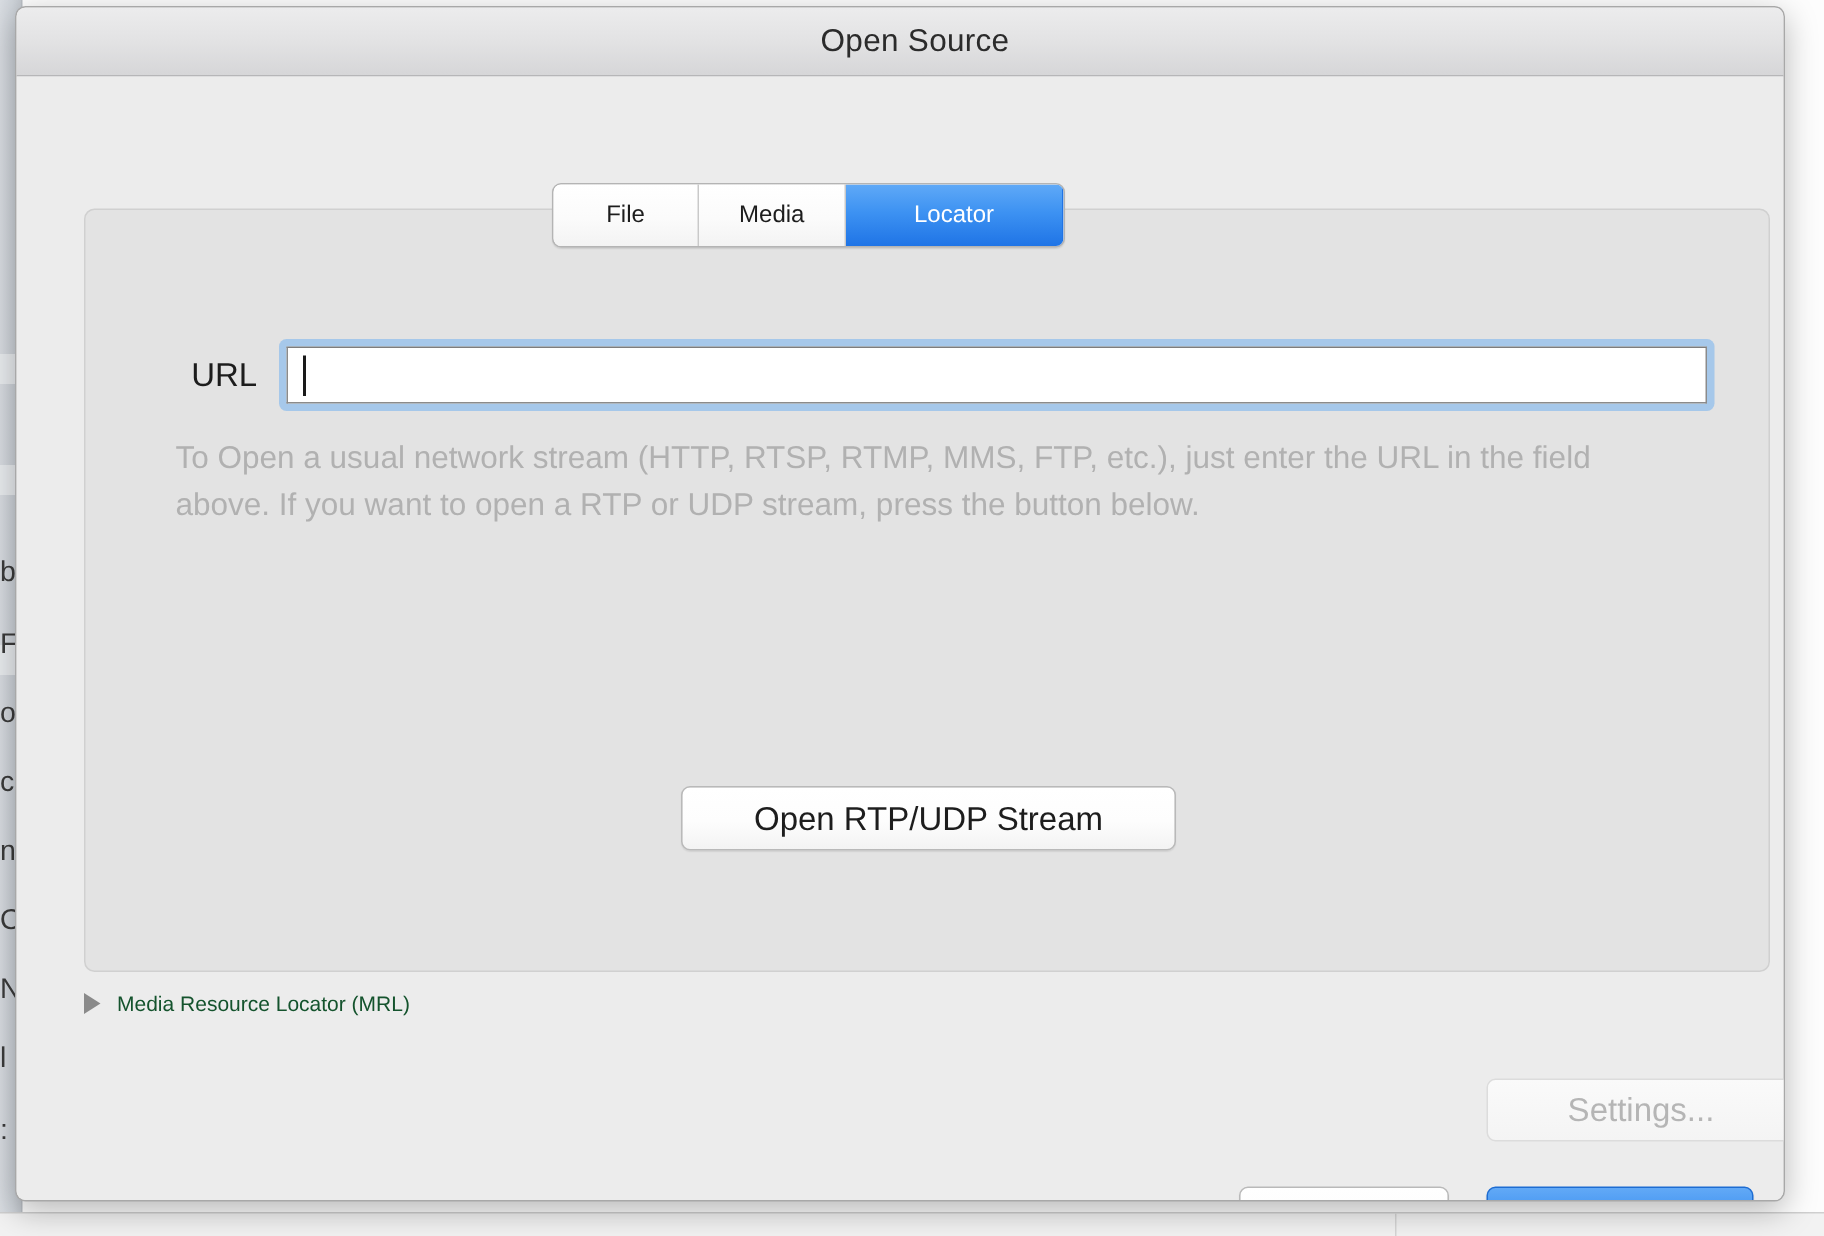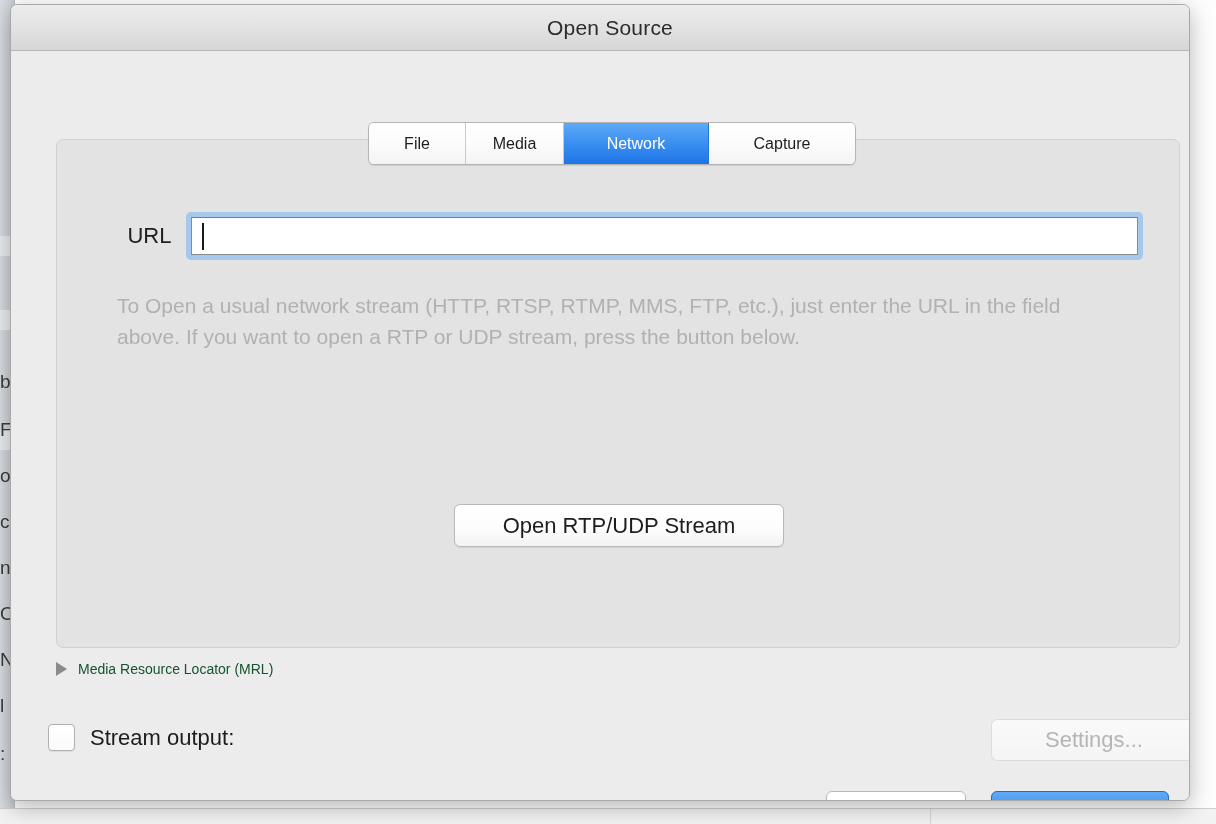--- a/index.html
+++ b/index.html
@@ -148,21 +148,21 @@
     background: #e3e3e3;
     border: 1px solid #d0d0d0;
     border-radius: 7px;
     box-sizing: border-box;
   }
 
   
   .url-row {
     position: absolute;
     left: 46px;
-    top: 72px;
+    top: 86px;
     width: 1040px;
     display: flex;
     align-items: center;
   }
   .url-label {
     font-size: 22px;
     color: #1d1d1d;
     width: 70px;
     text-align: right;
     margin-right: 15px;
@@ -212,21 +212,21 @@
     text-align: left;
     font-size: 21px;
     line-height: 31px;
     color: #b1b1b1;
   }
 
   
   .rtp-btn {
     position: absolute;
     left: 397px;
-    top: 364px;
+    top: 384px;
     width: 330px;
     height: 43px;
     background: linear-gradient(to bottom, #ffffff 0%, #fdfdfd 55%, #f3f3f3 100%);
     border: 1px solid #b9b9b9;
     border-radius: 6px;
     box-shadow: 0 1px 1px rgba(0,0,0,0.08);
     display: flex;
     align-items: center;
     justify-content: center;
     font-size: 22px;
@@ -381,30 +381,25 @@
         <div class="hint">To Open a usual network stream (HTTP, RTSP, RTMP, MMS, FTP, etc.), just enter the URL in the field above. If you want to open a RTP or UDP stream, press the button below.</div>
 
         <div class="rtp-btn">Open RTP/UDP Stream</div>
       </div>
 
       <div class="mrl-row">
         <span class="tri"></span>
         <span class="mrl-label">Media Resource Locator (MRL)</span>
       </div>
 
-      <div class="stream-row">
-        <span class="checkbox"></span>
-        <span class="stream-label">Stream output:</span>
-      </div>
       <div class="settings-btn">Settings...</div>
 
       <div class="cancel-btn">Cancel</div>
       <div class="open-btn">Open</div>
 
     <div class="tabbar">
           <div class="tab tab-w-file">File</div>
           <div class="tab tab-w-disc">Media</div>
-          <div class="tab tab-w-network active">Network</div>
-          <div class="tab tab-w-capture">Capture</div>
+          <div class="tab tab-w-network active">Locator</div>
         </div>
       </div>
   </div>
 </div>
 
 </body></html>

